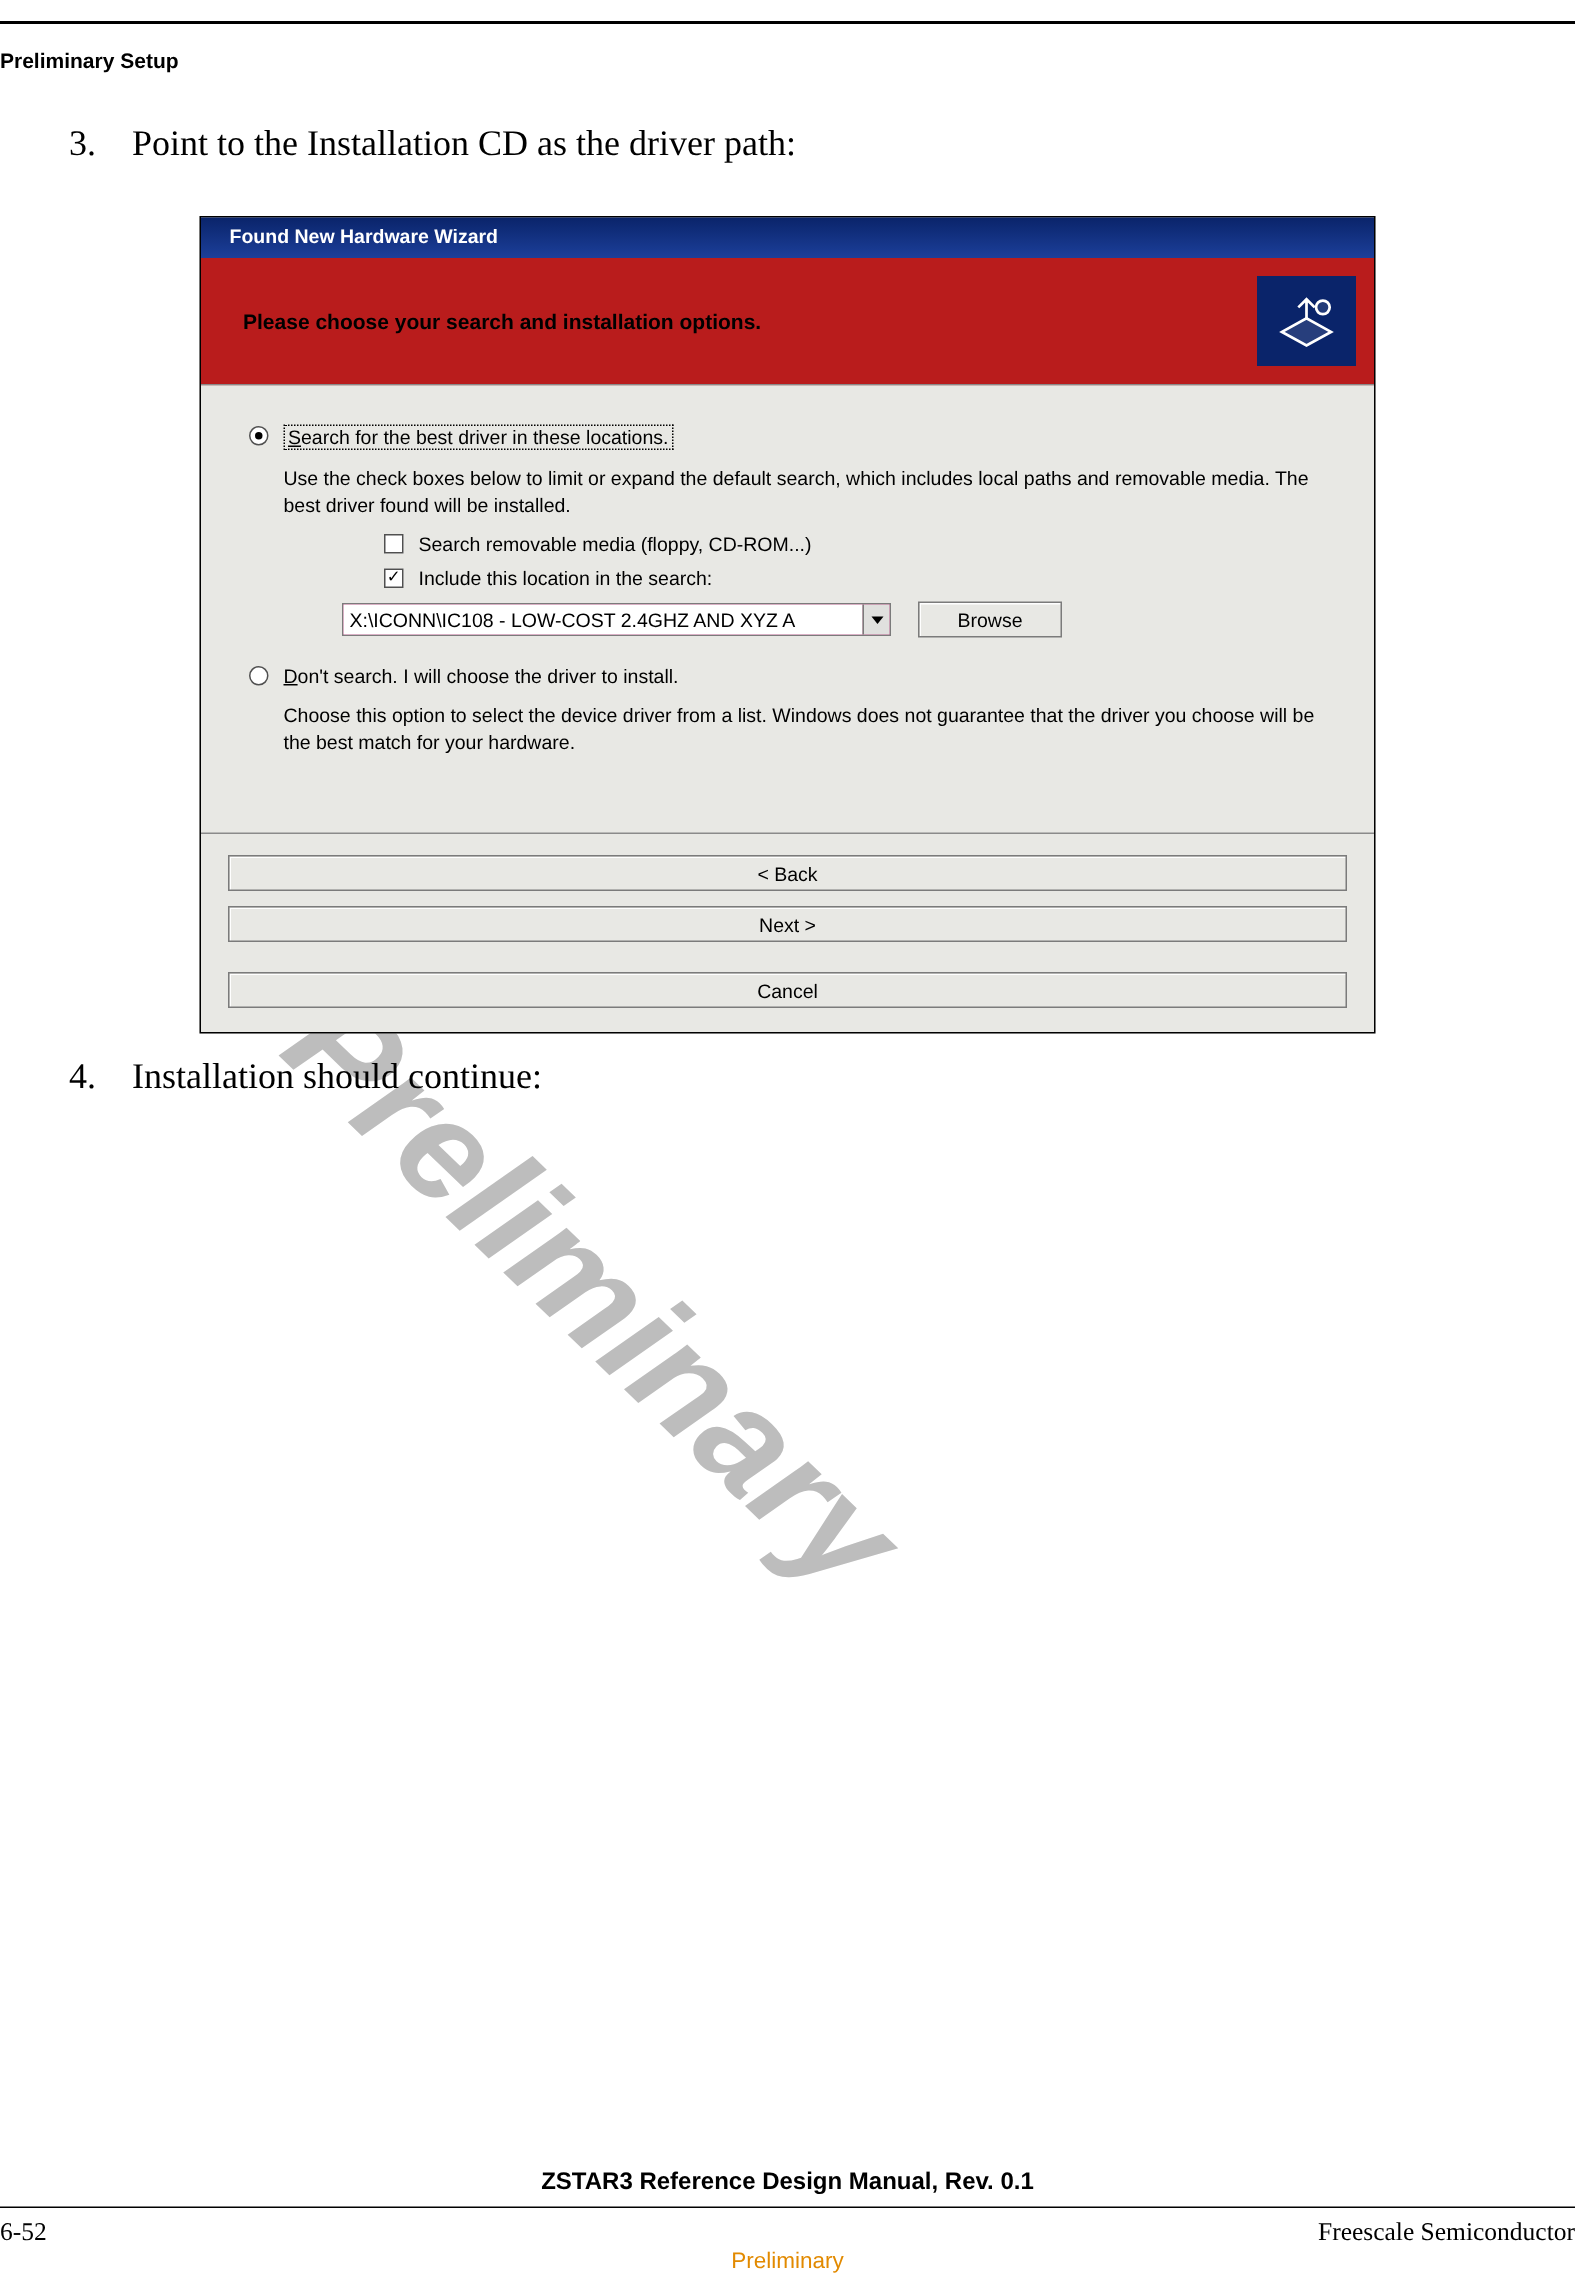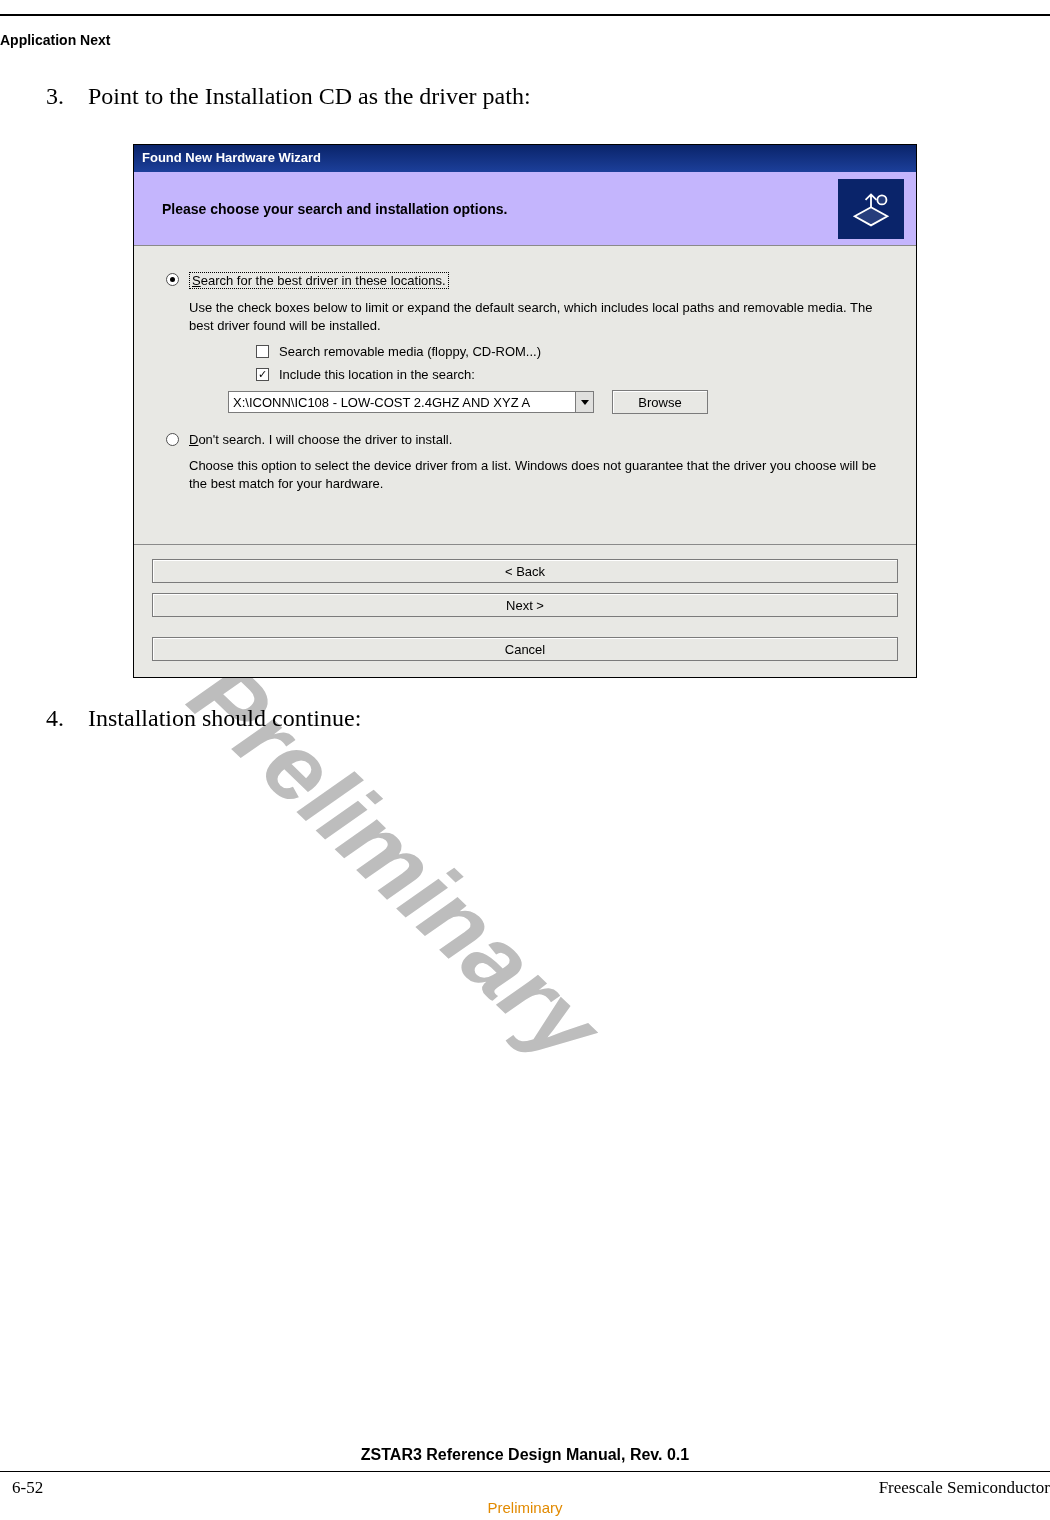--- a/index.html
+++ b/index.html
@@ -51,25 +51,25 @@
     background: #e8e8e4;
     border: 1px solid #000;
     font: 13px Tahoma, Arial, sans-serif;
     color: #000;
   }
   .wizard .titlebar {
     height: 27px;
     background: linear-gradient(#0a246a,#1c3f9a);
     color: #fff;
     font: bold 13px Tahoma, Arial, sans-serif;
-    padding: 5px 8px;
+    padding: 5px 19px;
   }
   .wizard .header {
-    background: #c4b5fd;
-    height: 74px;
+    background: #b91c1c;
+    height: 85px;
     border-bottom: 1px solid #8a8a8a;
     display: flex;
     align-items: center;
     justify-content: space-between;
     padding: 0 12px 0 28px;
   }
   .wizard .header .lead {
     font: bold 14px Tahoma, Arial, sans-serif;
   }
   .wizard .header .banner {
@@ -171,41 +171,41 @@
     text-align: center;
     font: bold 16px Arial, Helvetica, sans-serif;
   }
   .foot-rule {
     position: absolute;
     bottom: 48px; left: 0; right: 0;
     border-top: 1.5px solid #000;
   }
   .foot-left {
     position: absolute;
-    bottom: 22px; left: 12px;
+    bottom: 22px; left: 0;
     font: 17px "Times New Roman", Times, serif;
   }
   .foot-right {
     position: absolute;
     bottom: 22px; right: 0;
     font: 17px "Times New Roman", Times, serif;
   }
   .foot-prelim {
     position: absolute;
     bottom: 4px; left: 0; right: 0;
     text-align: center;
     font: 15px Arial, Helvetica, sans-serif;
     color: #e28a00;
   }
 </style>
 </head>
 <body>
 
 <div class="top-rule"></div>
-<div class="page-header">Application Next</div>
+<div class="page-header">Preliminary Setup</div>
 
 <div class="step step3">
   <span class="num">3.</span>
   <span>Point to the Installation CD as the driver path:</span>
 </div>
 
 <div class="watermark">Preliminary</div>
 
 <div class="wizard">
   <div class="titlebar">

